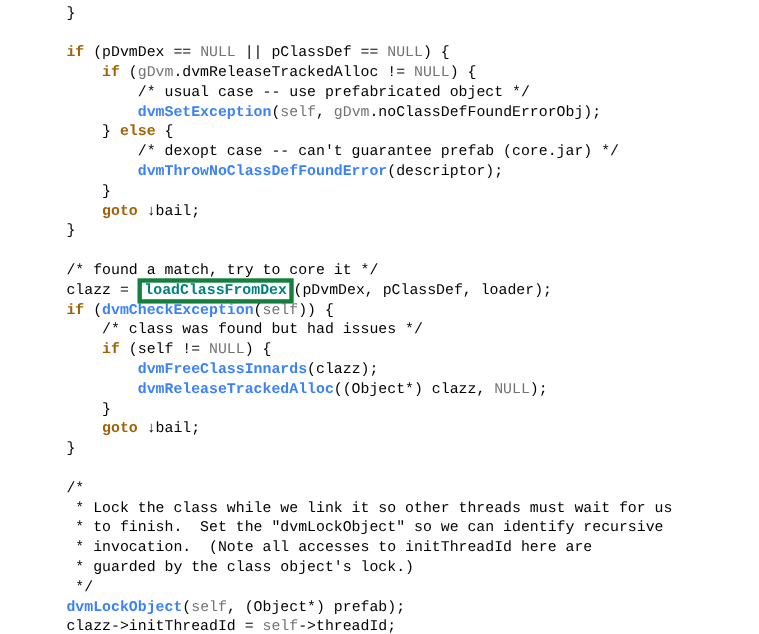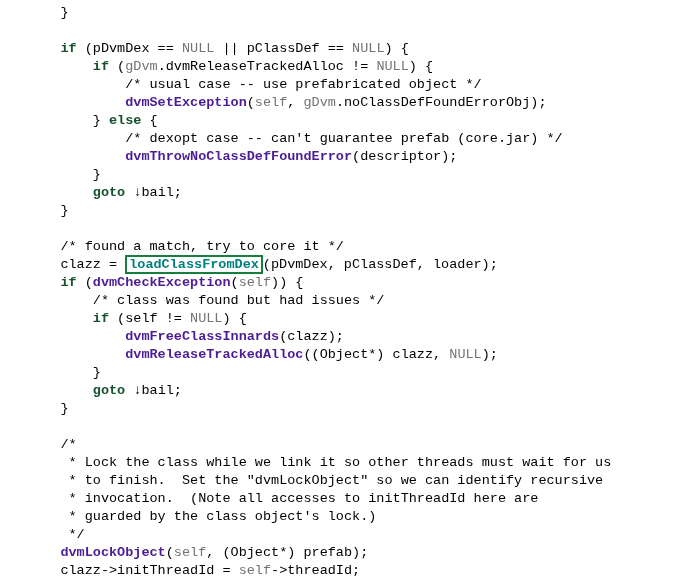--- a/index.html
+++ b/index.html
@@ -1,21 +1,21 @@
 <!DOCTYPE html>
 <html><head>
 <meta charset="utf-8">
 <style>
   html,body{margin:0;padding:0;background:#fff;width:690px;height:576px;overflow:hidden}
   .code{font-family:Consolas,'Courier New',monospace;font-size:13.5px;line-height:18px;white-space:pre;padding:4px 0 0 28px;color:#000}
-  .k{color:#14532d;font-weight:bold}
+  .k{color:#a16207;font-weight:bold}
   .p{color:#737373}
-  .s{color:#4c1d95;font-weight:bold}
+  .s{color:#3b82f6;font-weight:bold}
   .c{color:#000000}
-  .hl{border:2px solid #15803d;padding:0 2px;color:#008080;font-weight:bold}
+  .hl{border:4px solid #15803d;padding:0 2px;color:#008080;font-weight:bold}
 </style>
 </head>
 <body>
 
 <div class="code">    <span>}</span>
 <span></span>
     <span class="k">if</span><span> (pDvmDex == </span><span class="p">NULL</span><span> || pClassDef == </span><span class="p">NULL</span><span>) {</span>
         <span class="k">if</span><span> (</span><span class="p">gDvm</span><span>.dvmReleaseTrackedAlloc != </span><span class="p">NULL</span><span>) {</span>
             <span class="c">/* usual case -- use prefabricated object */</span>
             <span class="s">dvmSetException</span><span>(</span><span class="p">self</span><span>, </span><span class="p">gDvm</span><span>.noClassDefFoundErrorObj);</span>

